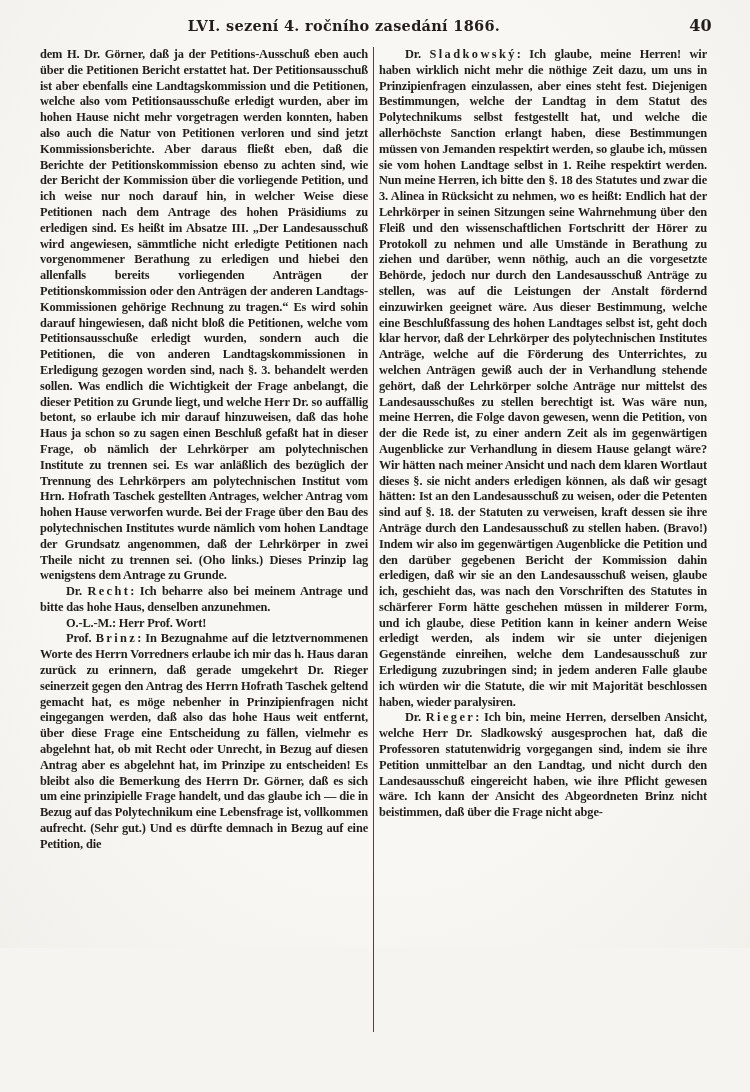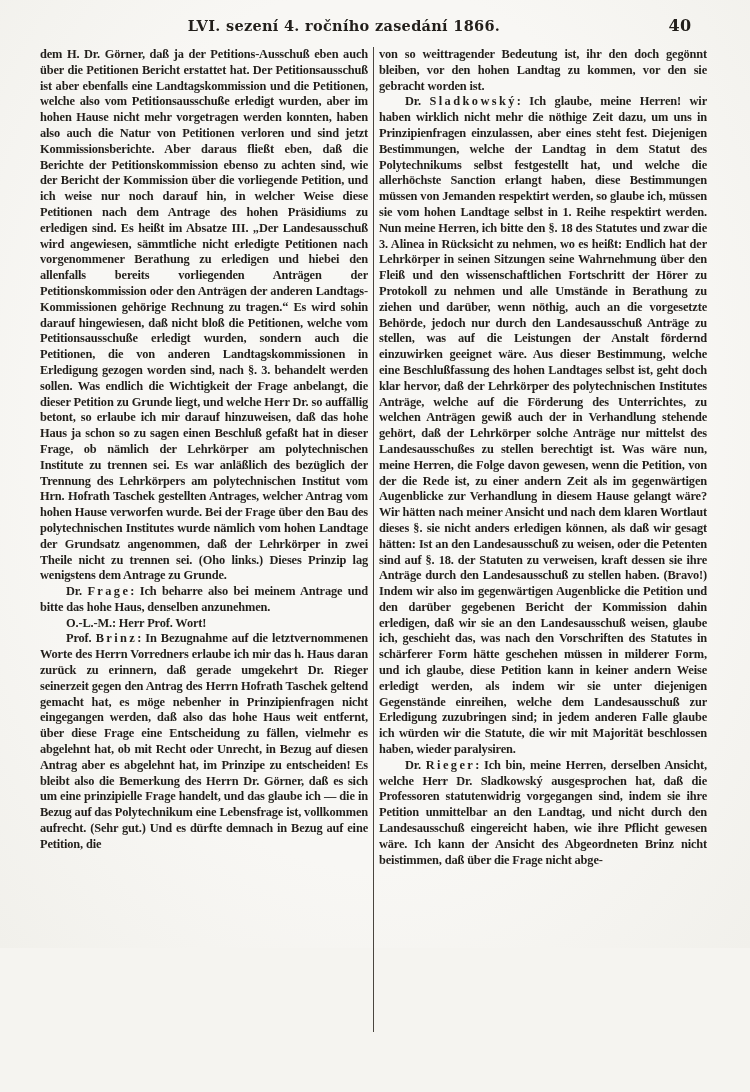--- a/index.html
+++ b/index.html
@@ -19,21 +19,21 @@
     position:relative;width:750px;height:948px;
     background:radial-gradient(ellipse at 50% 45%, #f8f7f4 60%, #f1f0eb 100%);
     padding:16px 38px 0 40px;
   }
   .header{
     display:flex;align-items:baseline;
     font-weight:700;font-size:14.5px;letter-spacing:0.3px;
     margin-bottom:12px;
   }
   .h-side{flex:1 1 0;text-align:center;white-space:nowrap;}
-  .h-num{width:64px;text-align:center;font-size:16px;}
+  .h-num{width:64px;text-align:right;font-size:16px;}
   .columns{
     position:relative;
     display:flex;
     height:990px;
     overflow:hidden;
     font-family:Liberation Serif, serif;
   }
   .col{
     width:331px;
     height:100%;
@@ -62,24 +62,23 @@
 
 <div class="page">
   <div class="header">
     <div class="h-side">LVI. sezení 4. ročního zasedání 1866.</div>
     <div class="h-num">40</div>
   </div>
 
   <div class="columns">
     <div class="col col-left" id="col-left">
         <p class="para">dem H. Dr. Görner, daß ja der Petitions-Ausschuß eben auch über die Petitionen Bericht erstattet hat. Der Petitionsausschuß ist aber ebenfalls eine Landtagskommission und die Petitionen, welche also vom Petitionsausschuße erledigt wurden, aber im hohen Hause nicht mehr vorgetragen werden konnten, haben also auch die Natur von Petitionen verloren und sind jetzt Kommissionsberichte. Aber daraus fließt eben, daß die Berichte der Petitionskommission ebenso zu achten sind, wie der Bericht der Kommission über die vorliegende Petition, und ich weise nur noch darauf hin, in welcher Weise diese Petitionen nach dem Antrage des hohen Präsidiums zu erledigen sind. Es heißt im Absatze III. „Der Landesausschuß wird angewiesen, sämmtliche nicht erledigte Petitionen nach vorgenommener Berathung zu erledigen und hiebei den allenfalls bereits vorliegenden Anträgen der Petitionskommission oder den Anträgen der anderen Landtags-Kommissionen gehörige Rechnung zu tragen.“ Es wird sohin darauf hingewiesen, daß nicht bloß die Petitionen, welche vom Petitionsausschuße erledigt wurden, sondern auch die Petitionen, die von anderen Landtagskommissionen in Erledigung gezogen worden sind, nach §. 3. behandelt werden sollen. Was endlich die Wichtigkeit der Frage anbelangt, die dieser Petition zu Grunde liegt, und welche Herr Dr. so auffällig betont, so erlaube ich mir darauf hinzuweisen, daß das hohe Haus ja schon so zu sagen einen Beschluß gefaßt hat in dieser Frage, ob nämlich der Lehrkörper am polytechnischen Institute zu trennen sei. Es war anläßlich des bezüglich der Trennung des Lehrkörpers am polytechnischen Institut vom Hrn. Hofrath Taschek gestellten Antrages, welcher Antrag vom hohen Hause verworfen wurde. Bei der Frage über den Bau des polytechnischen Institutes wurde nämlich vom hohen Landtage der Grundsatz angenommen, daß der Lehrkörper in zwei Theile nicht zu trennen sei. (Oho links.) Dieses Prinzip lag wenigstens dem Antrage zu Grunde.</p>
-        <p class="para indent">Dr. <span class="spaced">Frage</span>: Ich beharre also bei meinem Antrage und bitte das hohe Haus, denselben anzunehmen.</p>
+        <p class="para indent">Dr. <span class="spaced">Recht</span>: Ich beharre also bei meinem Antrage und bitte das hohe Haus, denselben anzunehmen.</p>
         <p class="para indent">O.-L.-M.: Herr Prof. Wort!</p>
         <p class="para indent">Prof. <span class="spaced">Brinz</span>: In Bezugnahme auf die letztvernommenen Worte des Herrn Vorredners erlaube ich mir das h. Haus daran zurück zu erinnern, daß gerade umgekehrt Dr. Rieger seinerzeit gegen den Antrag des Herrn Hofrath Taschek geltend gemacht hat, es möge nebenher in Prinzipienfragen nicht eingegangen werden, daß also das hohe Haus weit entfernt, über diese Frage eine Entscheidung zu fällen, vielmehr es abgelehnt hat, ob mit Recht oder Unrecht, in Bezug auf diesen Antrag aber es abgelehnt hat, im Prinzipe zu entscheiden! Es bleibt also die Bemerkung des Herrn Dr. Görner, daß es sich um eine prinzipielle Frage handelt, und das glaube ich — die in Bezug auf das Polytechnikum eine Lebensfrage ist, vollkommen aufrecht. (Sehr gut.) Und es dürfte demnach in Bezug auf eine Petition, die</p>
       </div>
     <div class="divider"></div>
     <div class="col col-right" id="col-right">
-        <p class="para">von so weittragender Bedeutung ist, ihr den doch gegönnt bleiben, vor den hohen Landtag zu kommen, vor den sie gebracht worden ist.</p>
         <p class="para indent">Dr. <span class="spaced">Sladkowský</span>: Ich glaube, meine Herren! wir haben wirklich nicht mehr die nöthige Zeit dazu, um uns in Prinzipienfragen einzulassen, aber eines steht fest. Diejenigen Bestimmungen, welche der Landtag in dem Statut des Polytechnikums selbst festgestellt hat, und welche die allerhöchste Sanction erlangt haben, diese Bestimmungen müssen von Jemanden respektirt werden, so glaube ich, müssen sie vom hohen Landtage selbst in 1. Reihe respektirt werden. Nun meine Herren, ich bitte den §. 18 des Statutes und zwar die 3. Alinea in Rücksicht zu nehmen, wo es heißt: Endlich hat der Lehrkörper in seinen Sitzungen seine Wahrnehmung über den Fleiß und den wissenschaftlichen Fortschritt der Hörer zu Protokoll zu nehmen und alle Umstände in Berathung zu ziehen und darüber, wenn nöthig, auch an die vorgesetzte Behörde, jedoch nur durch den Landesausschuß Anträge zu stellen, was auf die Leistungen der Anstalt fördernd einzuwirken geeignet wäre. Aus dieser Bestimmung, welche eine Beschlußfassung des hohen Landtages selbst ist, geht doch klar hervor, daß der Lehrkörper des polytechnischen Institutes Anträge, welche auf die Förderung des Unterrichtes, zu welchen Anträgen gewiß auch der in Verhandlung stehende gehört, daß der Lehrkörper solche Anträge nur mittelst des Landesausschußes zu stellen berechtigt ist. Was wäre nun, meine Herren, die Folge davon gewesen, wenn die Petition, von der die Rede ist, zu einer andern Zeit als im gegenwärtigen Augenblicke zur Verhandlung in diesem Hause gelangt wäre? Wir hätten nach meiner Ansicht und nach dem klaren Wortlaut dieses §. sie nicht anders erledigen können, als daß wir gesagt hätten: Ist an den Landesausschuß zu weisen, oder die Petenten sind auf §. 18. der Statuten zu verweisen, kraft dessen sie ihre Anträge durch den Landesausschuß zu stellen haben. (Bravo!) Indem wir also im gegenwärtigen Augenblicke die Petition und den darüber gegebenen Bericht der Kommission dahin erledigen, daß wir sie an den Landesausschuß weisen, glaube ich, geschieht das, was nach den Vorschriften des Statutes in schärferer Form hätte geschehen müssen in milderer Form, und ich glaube, diese Petition kann in keiner andern Weise erledigt werden, als indem wir sie unter diejenigen Gegenstände einreihen, welche dem Landesausschuß zur Erledigung zuzubringen sind; in jedem anderen Falle glaube ich würden wir die Statute, die wir mit Majorität beschlossen haben, wieder paralysiren.</p>
         <p class="para indent">Dr. <span class="spaced">Rieger</span>: Ich bin, meine Herren, derselben Ansicht, welche Herr Dr. Sladkowský ausgesprochen hat, daß die Professoren statutenwidrig vorgegangen sind, indem sie ihre Petition unmittelbar an den Landtag, und nicht durch den Landesausschuß eingereicht haben, wie ihre Pflicht gewesen wäre. Ich kann der Ansicht des Abgeordneten Brinz nicht beistimmen, daß über die Frage nicht abge-</p>
       </div>
   </div>
 </div>
 
 </body></html>

